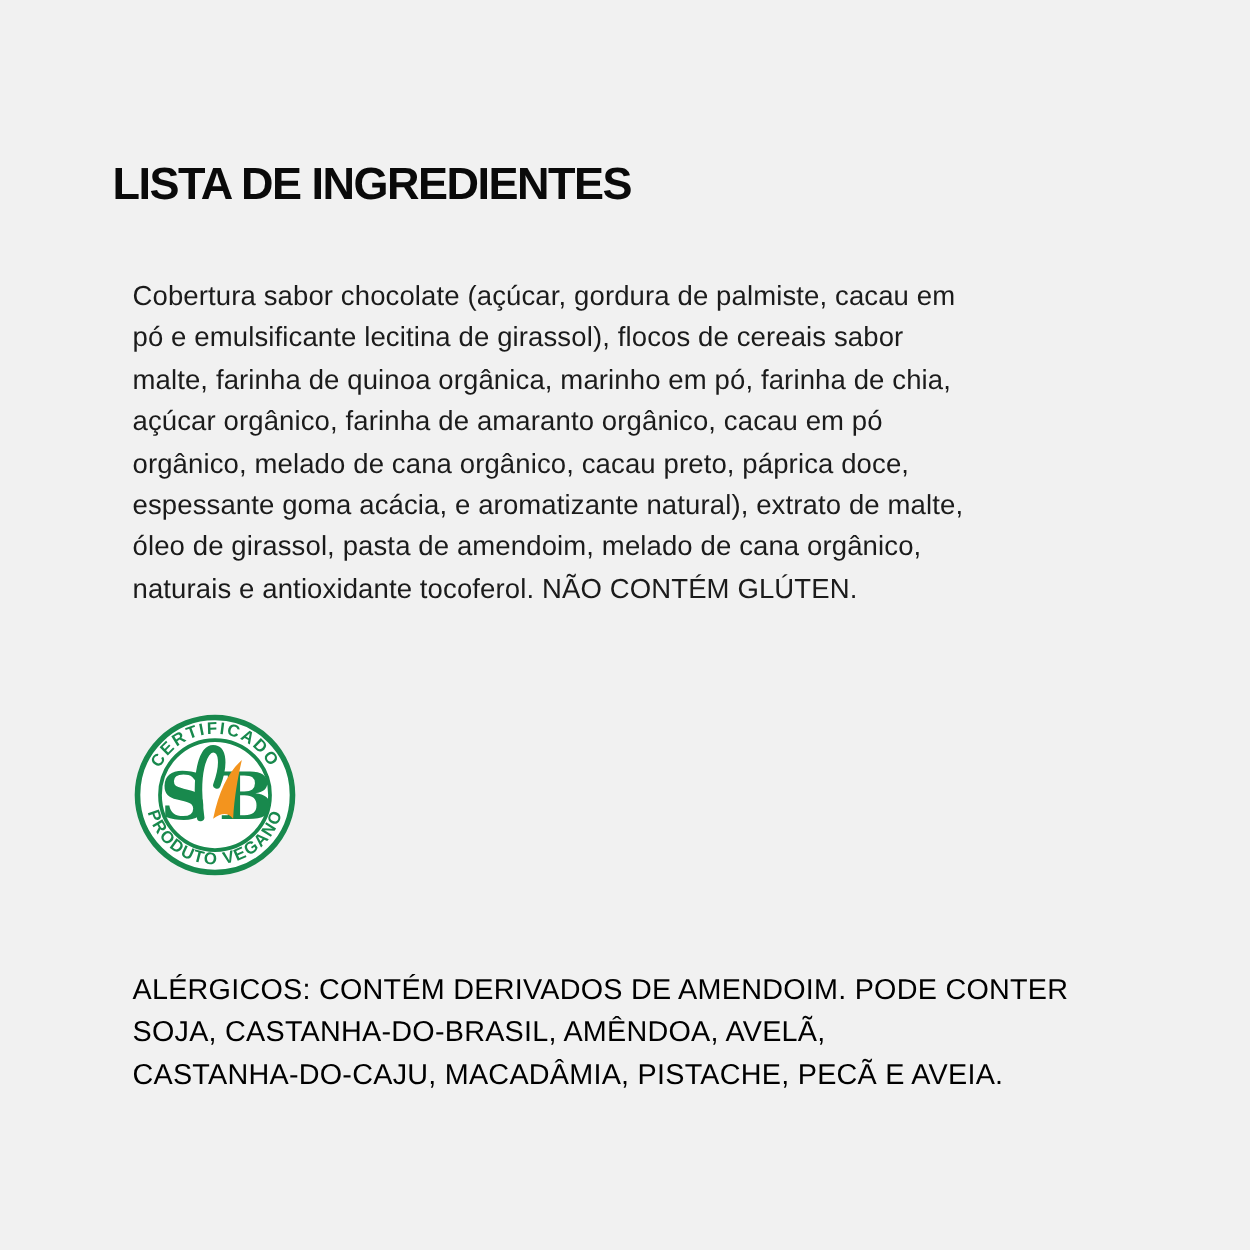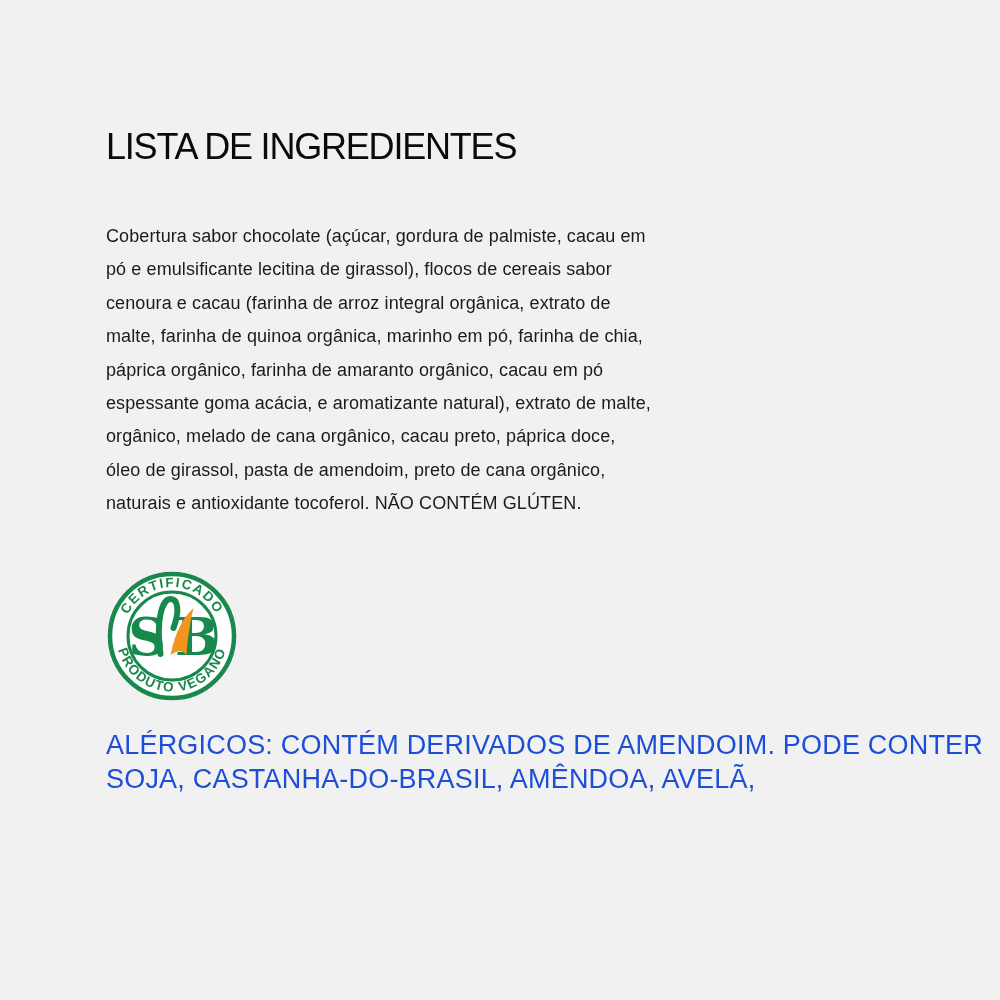--- a/index.html
+++ b/index.html
@@ -14,56 +14,56 @@
     color: #1b1b1b;
     overflow: hidden;
   }
   .panel {
     position: relative;
     width: 1000px;
     height: 1000px;
   }
   .heading {
     position: absolute;
-    left: 106px;
+    left: 90px;
     top: 128px;
     font-size: 36px;
     line-height: 38px;
-    font-weight: 400;
+    font-weight: 700;
     letter-spacing: -1.2px;
     color: #0a0a0a;
     white-space: nowrap;
   }
   .ingredients {
     position: absolute;
     left: 106px;
     top: 220px;
     width: 840px;
-    font-size: 18px;
+    font-size: 22px;
     color: #1b1b1b;
   }
   .ingredients .line {
     line-height: 33.4px;
     white-space: nowrap;
     letter-spacing: 0.1px;
   }
   .badge {
     position: absolute;
     left: 107px;
     top: 571px;
     width: 130px;
     height: 130px;
   }
   .allergens {
     position: absolute;
     left: 106px;
-    top: 728px;
+    top: 774px;
     width: 860px;
-    font-size: 27px;
-    color: #1d4ed8;
+    font-size: 23px;
+    color: #000000;
   }
   .allergens .line {
     line-height: 34px;
     white-space: nowrap;
     letter-spacing: 0.2px;
   }
   .badge-letter {
     font-family: "DejaVu Serif", serif;
     font-weight: bold;
   }
@@ -75,26 +75,25 @@
 </head>
 <body>
 
 <div class="panel">
 
   <h1 class="heading" style="margin:0;">LISTA DE INGREDIENTES</h1>
 
   <div class="ingredients">
     <div class="line">Cobertura sabor chocolate (açúcar, gordura de palmiste, cacau em</div>
     <div class="line">pó e emulsificante lecitina de girassol), flocos de cereais sabor</div>
-    <div class="line">cenoura e cacau (farinha de arroz integral orgânica, extrato de</div>
     <div class="line">malte, farinha de quinoa orgânica, marinho em pó, farinha de chia,</div>
-    <div class="line">páprica orgânico, farinha de amaranto orgânico, cacau em pó</div>
+    <div class="line">açúcar orgânico, farinha de amaranto orgânico, cacau em pó</div>
+    <div class="line">orgânico, melado de cana orgânico, cacau preto, páprica doce,</div>
     <div class="line">espessante goma acácia, e aromatizante natural), extrato de malte,</div>
-    <div class="line">orgânico, melado de cana orgânico, cacau preto, páprica doce,</div>
-    <div class="line">óleo de girassol, pasta de amendoim, preto de cana orgânico,</div>
+    <div class="line">óleo de girassol, pasta de amendoim, melado de cana orgânico,</div>
     <div class="line">naturais e antioxidante tocoferol. NÃO CONTÉM GLÚTEN.</div>
   </div>
 
   <div class="badge">
     <svg width="130" height="130" viewBox="0 0 130 130">
 
       <circle cx="65" cy="65" r="62" fill="#ffffff" stroke="#18894d" stroke-width="4.5"></circle>
 
       <circle cx="65" cy="65" r="44" fill="#ffffff" stroke="#18894d" stroke-width="3"></circle>
       <defs>
@@ -115,15 +114,16 @@
         <path d="M -12,25 C -17,-10 -10,-30 -2,-30 C 6,-30 7,-17 1,-1" fill="none" stroke="#18894d" stroke-width="6" stroke-linecap="round"></path>
 
         <path d="M -2,26 C 3,3 10,-11 21,-21 C 18,-8 15,8 14,26 C 9,20 4,22 -2,26 Z" fill="#f3941e"></path>
       </g>
     </svg>
   </div>
 
   <div class="allergens">
     <div class="line">ALÉRGICOS: CONTÉM DERIVADOS DE AMENDOIM. PODE CONTER</div>
     <div class="line">SOJA, CASTANHA-DO-BRASIL, AMÊNDOA, AVELÃ,</div>
+    <div class="line">CASTANHA-DO-CAJU, MACADÂMIA, PISTACHE, PECÃ E AVEIA.</div>
   </div>
 
 </div>
 
 </body></html>

